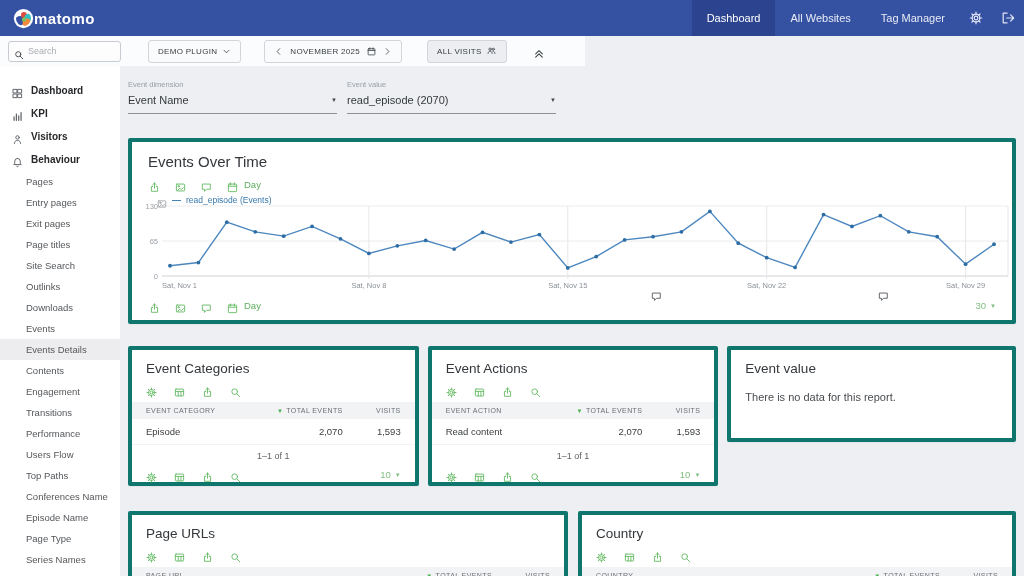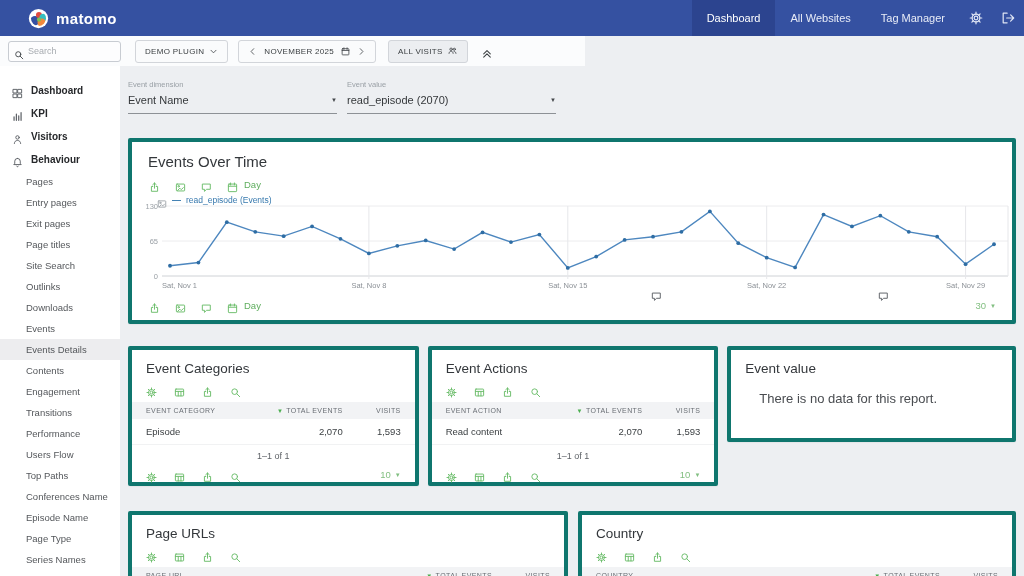--- a/index.html
+++ b/index.html
@@ -1,30 +1,30 @@
 <!DOCTYPE html>
 <html><head>
 <meta charset="utf-8">
 <style>
   * { margin:0; padding:0; box-sizing:border-box; }
   html,body { width:1024px; height:576px; overflow:hidden; }
   body { font-family:"Liberation Sans", sans-serif; background:#edeff2; position:relative; }
 
   
   .navbar { position:absolute; top:0; left:0; width:1024px; height:36px; background:#3551a1; display:flex; align-items:center; justify-content:space-between; z-index:30; }
-  .brand { display:flex; align-items:center; gap:7px; padding-left:28px; cursor:pointer; }
+  .brand { display:flex; align-items:center; padding-left:13px; cursor:pointer; }
   .brand-text { color:#fff; font-size:15px; font-weight:bold; letter-spacing:.4px; }
   .nav-right { display:flex; align-items:center; height:36px; }
   .nav-item { color:#e8ecf7; font-size:11px; line-height:36px; padding:0 15px; cursor:pointer; }
   .nav-item.active { background:#2c448f; color:#fff; }
   .nav-icon { color:#dfe5f4; width:14px; height:14px; margin:0 9px; cursor:pointer; display:inline-block; }
   .nav-icon svg { width:14px; height:14px; }
 
   
-  .controls-row { position:absolute; top:36px; left:0; width:1024px; height:30px; display:flex; align-items:center; z-index:20; }
+  .controls-row { position:absolute; top:36px; left:0; width:1024px; height:30px; display:flex; align-items:center; z-index:20;gap:13px; }
   .controls-row::before { content:""; position:absolute; left:0; top:0; width:585px; height:30px; background:#fbfcfd; }
   .controls-row > * { position:relative; }
   .searchbox { margin-left:8px; width:113px; height:21px; background:#fdfdfe; border:1px solid #c8ccd2; border-radius:3px; display:flex; align-items:center; padding:0 5px; gap:4px; }
   .searchbox svg { width:10px; height:10px; color:#3c4043; flex:0 0 auto; }
   .searchbox input { border:0; outline:0; background:transparent; width:100%; font-size:9px; color:#333; font-family:"Liberation Sans",sans-serif; }
   .searchbox input::placeholder { color:#a7abb0; }
   .ctl-btn { display:flex; align-items:center; gap:5px; height:23px; padding:0 9px; background:#fafbfc; border:1px solid #d2d5da; border-radius:3px; font-size:8px; font-weight:normal; letter-spacing:.3px; color:#3c4043; cursor:pointer; font-family:"Liberation Sans",sans-serif; }
   .ctl-btn.site { margin-left:14px; }
   .ctl-btn.period { margin-left:10px; gap:7px; }
   .ctl-btn.segment { margin-left:12px; background:#eceef1; }
@@ -84,21 +84,21 @@
   .thead .c3 { width:58px; text-align:right; }
   .thead .sort { color:#4caf50; font-style:normal; font-size:6px; margin-right:3px; }
   .trow { display:flex; align-items:center; padding:7px 14px; border-bottom:1px solid #f1f2f3; cursor:pointer; }
   .trow span { font-size:9.5px; color:#3c4043; }
   .trow .c1 { flex:1; }
   .trow .c2 { width:100px; text-align:right; }
   .trow .c3 { width:58px; text-align:right; }
   .pagination { text-align:center; font-size:9px; color:#5f6368; padding:6px 0 4px; }
   .tfoot { display:flex; align-items:center; padding:4px 14px; gap:17px; }
   .empty-card { width:289px; height:96px; }
-  .empty-msg { font-size:13px; color:#494c50; margin:15px 28px; }
+  .empty-msg { font-size:11px; color:#494c50; margin:15px 14px; }
 
   
   .cards-row2 { display:flex; gap:10px; margin-top:25px; }
   .wide-card { height:120px; }
   .wide-card.w1 { width:440px; }
   .wide-card.w2 { width:438px; }
   .wide-card .thead .c2 { width:110px; }
 </style>
 </head>
 <body>

